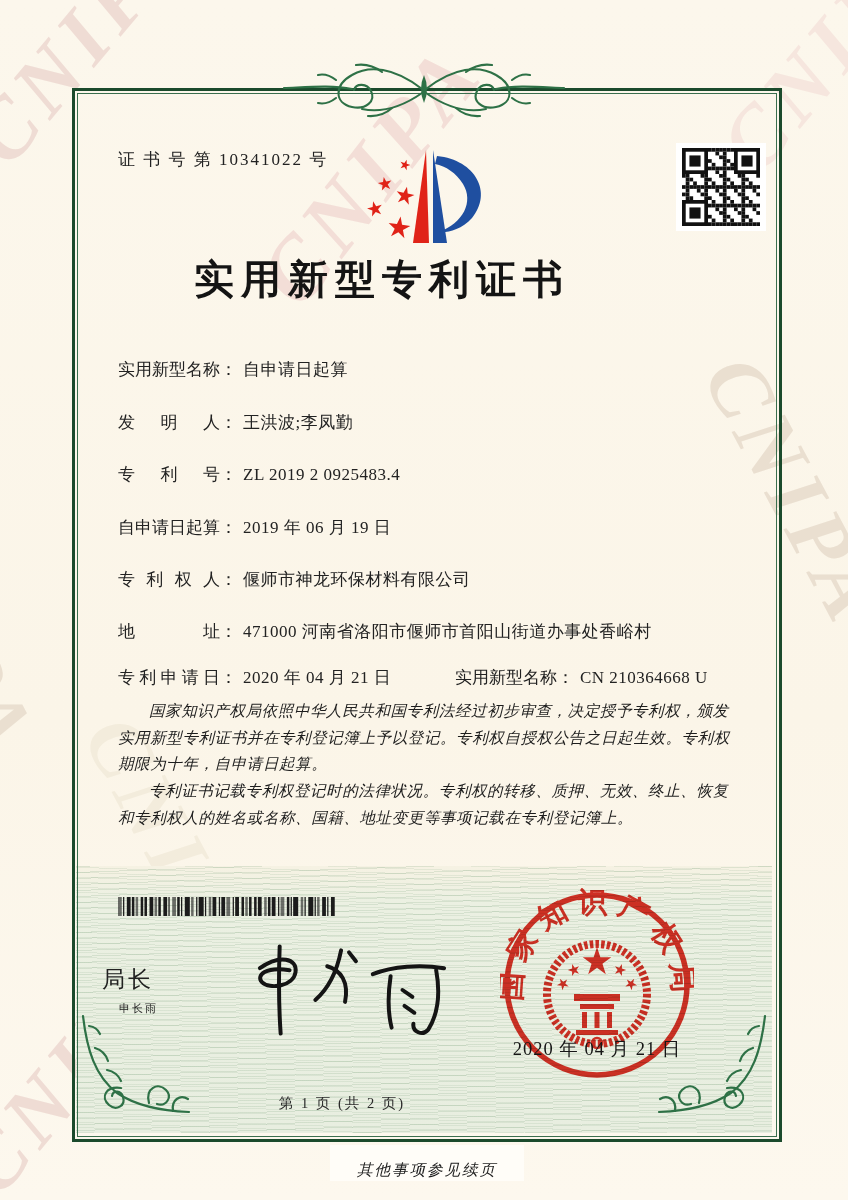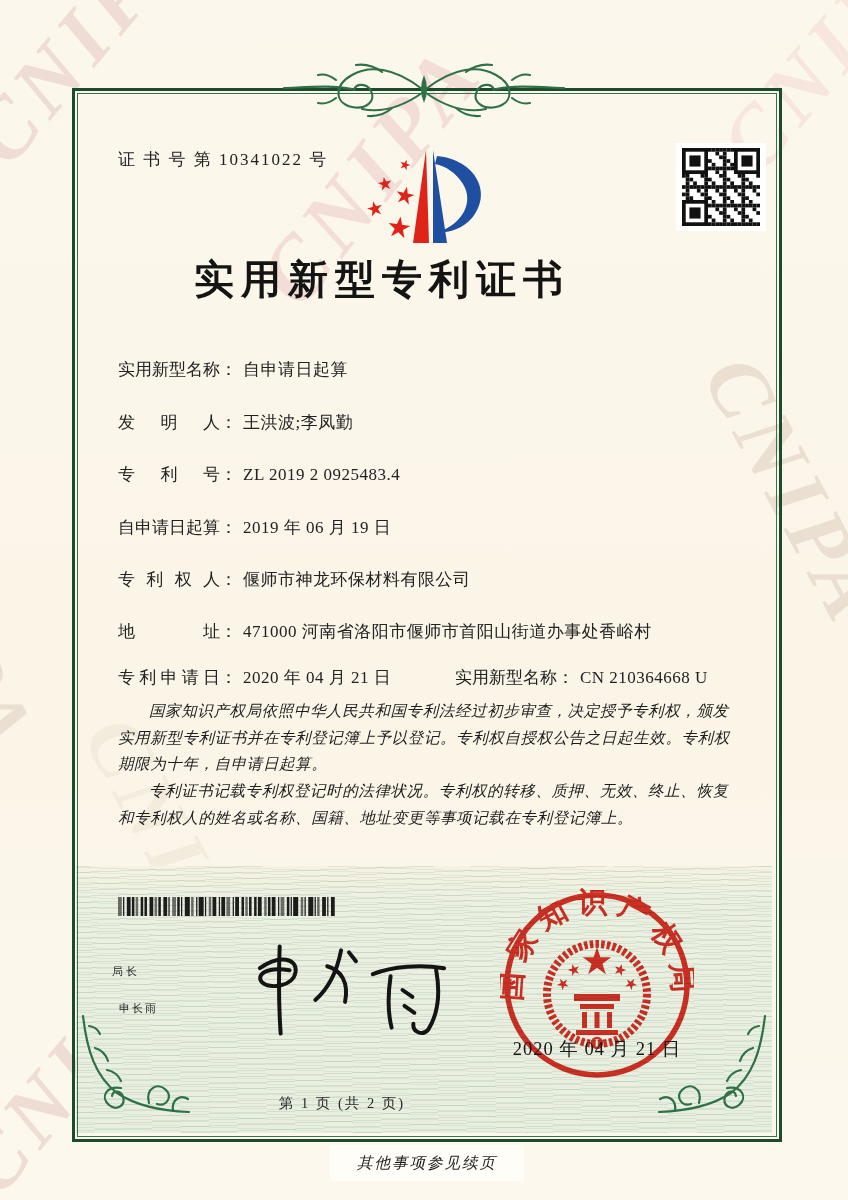--- a/index.html
+++ b/index.html
@@ -34,31 +34,31 @@
   .frow{position:absolute;left:0;white-space:nowrap;}
   .flabel{display:inline-block;width:102px;text-align:justify;text-align-last:justify;
           vertical-align:top;}
   .fcolon{display:inline-block;margin-right:6px;}
   .fvalue{letter-spacing:.5px;}
   .pair2{position:absolute;left:337px;top:0;white-space:nowrap;}
   .body-text{position:absolute;left:118px;top:698px;width:620px;z-index:3;
              font-style:italic;font-size:15.5px;line-height:1.72;letter-spacing:.6px;color:#1d1d1d;}
   .body-text p{margin:0;text-indent:2em;}
   .barcode{position:absolute;left:118px;top:897px;width:218px;height:19px;z-index:3;}
-  .signer-title{position:absolute;left:112px;top:964px;font-size:11px;letter-spacing:3px;z-index:3;}
+  .signer-title{position:absolute;left:102px;top:964px;font-size:23px;letter-spacing:3px;z-index:3;}
   .signer-name{position:absolute;left:119px;top:1001px;font-size:11px;letter-spacing:2px;z-index:3;}
   .signature{position:absolute;left:246px;top:940px;width:208px;height:100px;z-index:3;}
   .seal{position:absolute;left:500px;top:888px;width:194px;height:194px;z-index:4;
         mix-blend-mode:multiply;}
   .seal-date{position:absolute;left:500px;top:1036px;width:194px;text-align:center;
              font-size:18.5px;color:#161616;letter-spacing:1px;z-index:5;}
   .page-num{position:absolute;left:0;top:1094px;width:684px;text-align:center;
             font-size:14.5px;letter-spacing:2px;z-index:3;color:#2a2a2a;}
   .cont-note-box{position:absolute;left:330px;top:1145px;width:194px;height:36px;background:#fffdf8;
-                 z-index:3;display:flex;align-items:center;justify-content:center;}
+                 z-index:3;display:flex;align-items:flex-end;justify-content:center;}
   .cont-note{font-style:italic;font-size:15.5px;letter-spacing:2px;color:#1d1d1d;}
 </style>
 </head>
 <body>
 
 <div class="page">
 
   <div class="wm" style="left:-50px;top:120px;transform:rotate(-50deg);color:#efdcd4;">CNIPA</div>
   <div class="wm" style="left:238px;top:262px;transform:rotate(-52deg);color:#f3ded7;font-size:88px;">CNIPA</div>
   <div class="wm" style="left:700px;top:128px;transform:rotate(-50deg);color:#f6e6de;">CNIPA</div>

